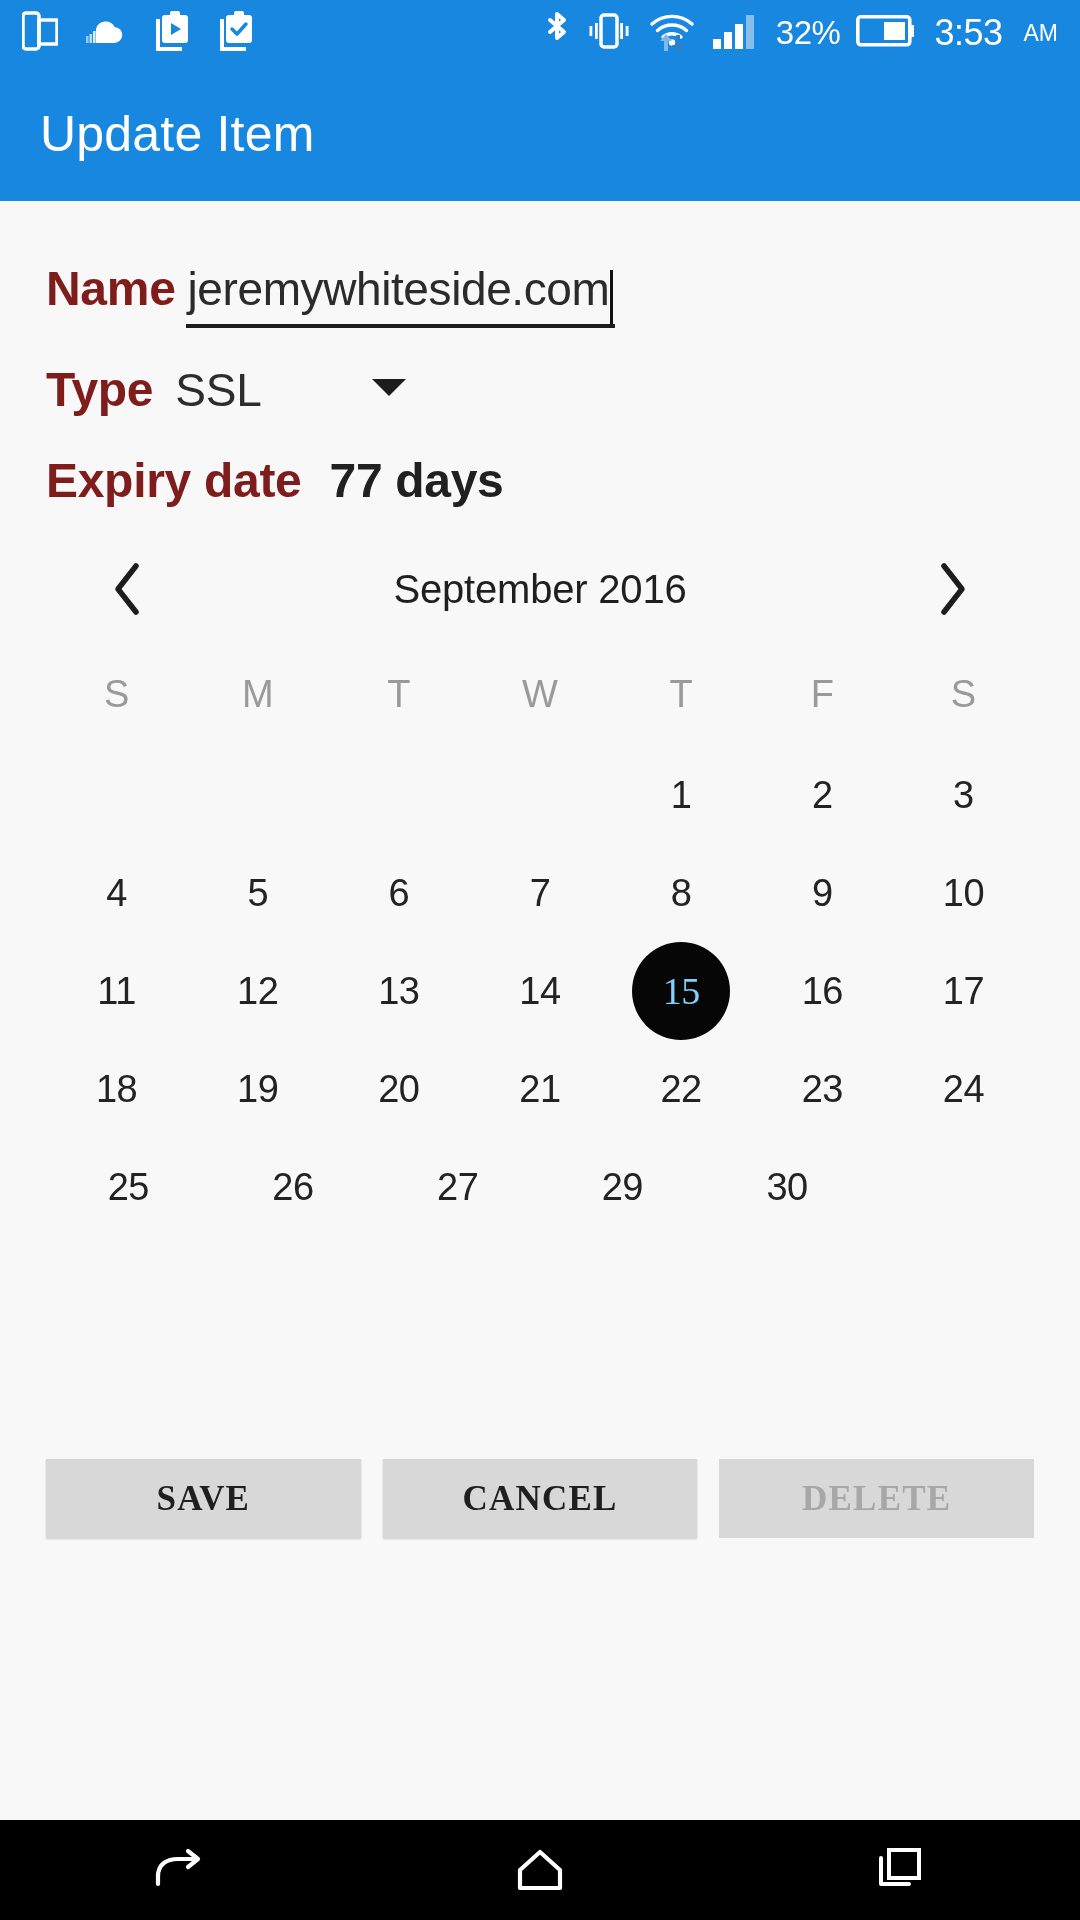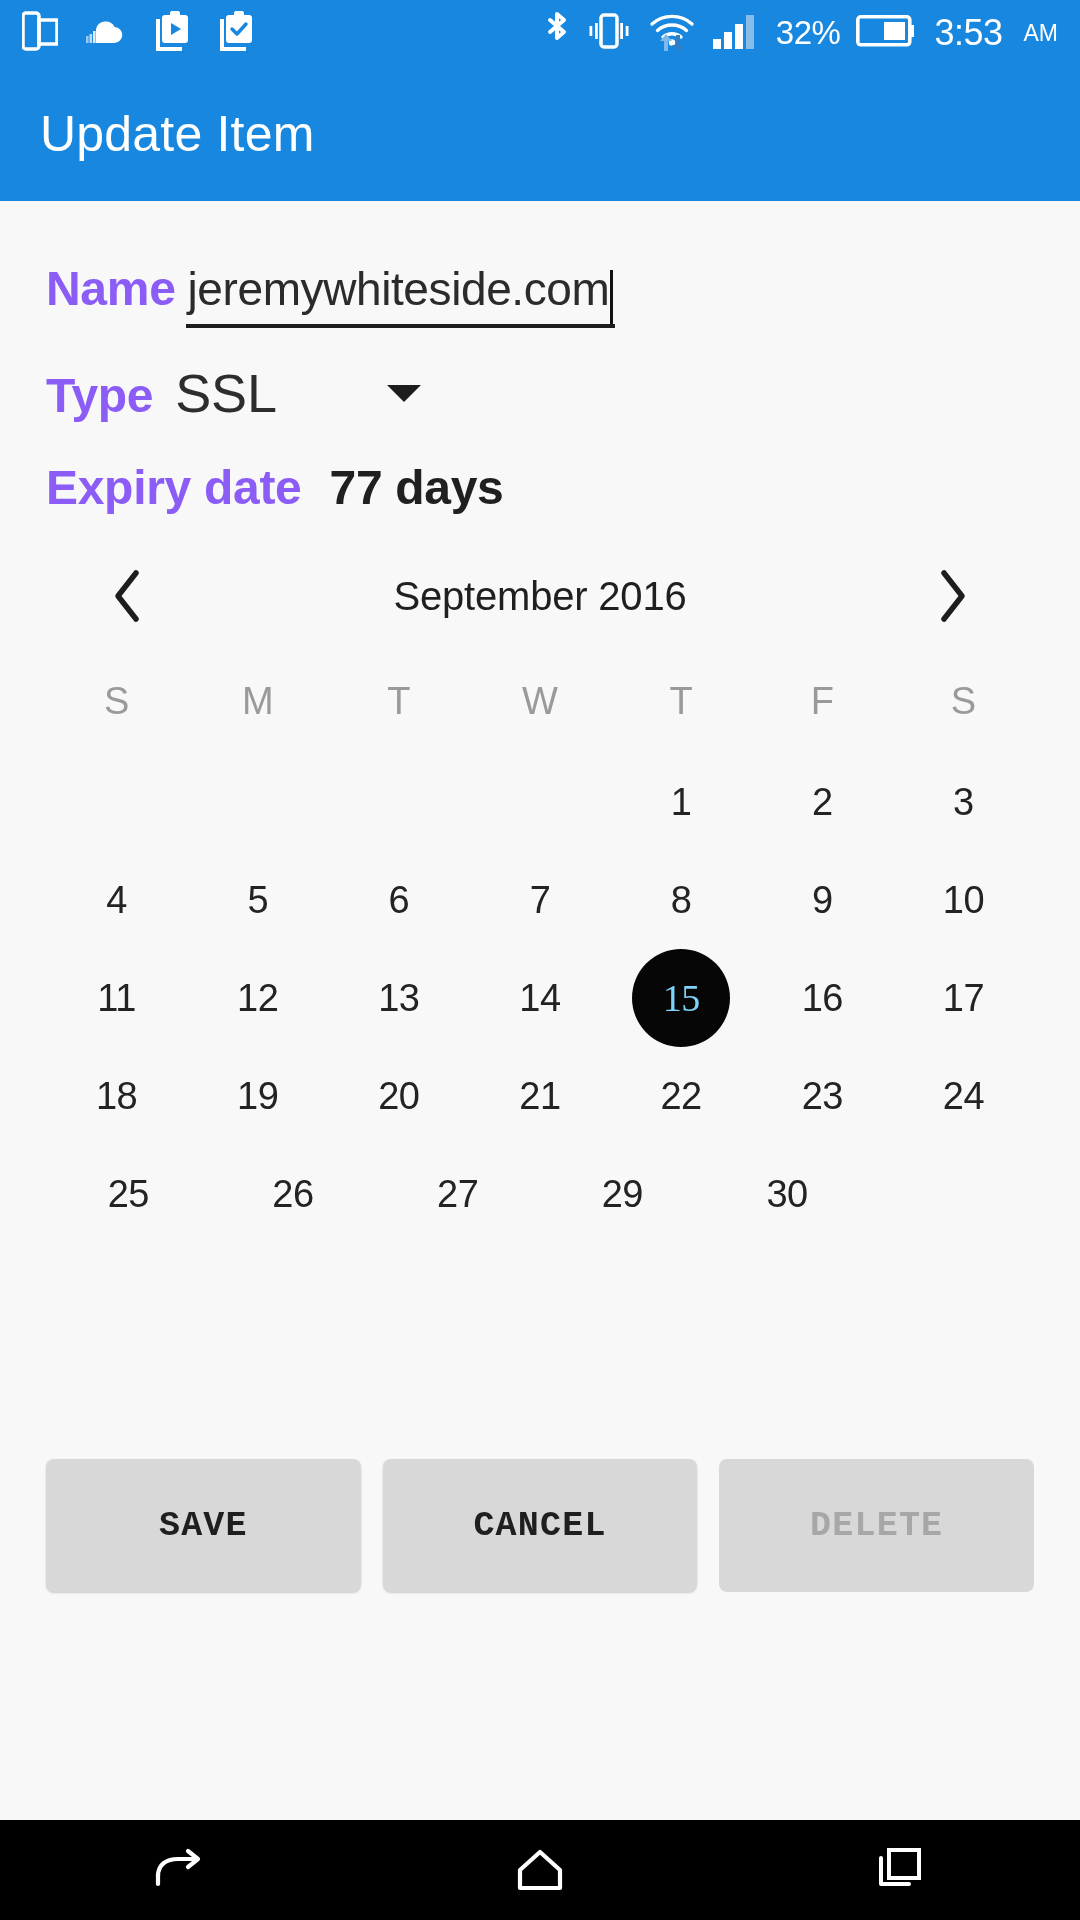--- a/index.html
+++ b/index.html
@@ -47,41 +47,41 @@
   }
 
   .form-rows{padding:60px 0 0 0;}
 
   .row{display:flex;align-items:baseline;padding:0 46px;}
   .row-name{margin-bottom:34px;}
   .row-type{margin-bottom:36px;}
   .row-exp{margin-bottom:24px;}
 
   .label{
-    font-size:48px;font-weight:700;color:#8b5cf6;
+    font-size:48px;font-weight:700;color:#7f1d1d;
     letter-spacing:-.3px;white-space:nowrap;
   }
   .name-input-wrap{
     flex:0 0 auto;margin-left:10px;position:relative;
     border-bottom:4px solid #1d1d1d;padding:0 2px 8px 2px;
     display:flex;align-items:flex-start;
   }
   .name-input{
     font-size:46px;color:#2b2b2b;font-weight:400;letter-spacing:-.4px;
     background:transparent;border:none;outline:none;
     font-family:"Liberation Sans",sans-serif;
     white-space:nowrap;
   }
   .caret{
     display:inline-block;width:3px;height:54px;background:#111;
     margin-left:1px;position:relative;top:8px;
   }
 
   .type-value{
-    font-size:54px;color:#2d2d2d;font-weight:400;margin-left:22px;
+    font-size:46px;color:#2d2d2d;font-weight:400;margin-left:22px;
     letter-spacing:-.2px;
   }
   .type-caret{
     margin-left:110px;width:0;height:0;
     border-left:17px solid transparent;border-right:17px solid transparent;
     border-top:17px solid #1d1d1d;position:relative;top:-10px;
   }
 
   .exp-value{
     font-size:48px;font-weight:700;color:#202020;margin-left:28px;
@@ -123,23 +123,23 @@
   .day.selected{
     background:#060606;color:#7dd3fc;font-family:Liberation Serif, serif;
   }
 
   
   .btn-row{
     display:flex;gap:22px;padding:0 46px;
     position:absolute;left:0;right:0;top:1258px;
   }
   .btn{
-    flex:1 1 0;height:133px;background:#d8d8d8;
-    border:none;border-radius:8px;
-    font-family:Liberation Mono, monospace;
+    flex:1 1 0;height:79px;background:#d8d8d8;
+    border:none;border-radius:0;
+    font-family:Liberation Serif, serif;
     font-size:35px;font-weight:700;letter-spacing:1.2px;
     color:#1f1f1f;cursor:pointer;
     display:flex;align-items:center;justify-content:center;
     box-shadow:0 1px 2px rgba(0,0,0,.18);
   }
   .btn.disabled{color:#a7a7a7;cursor:default;box-shadow:none;text-align:right;}
 
   
   .nav-bar{
     position:absolute;left:0;bottom:0;width:1080px;height:100px;

